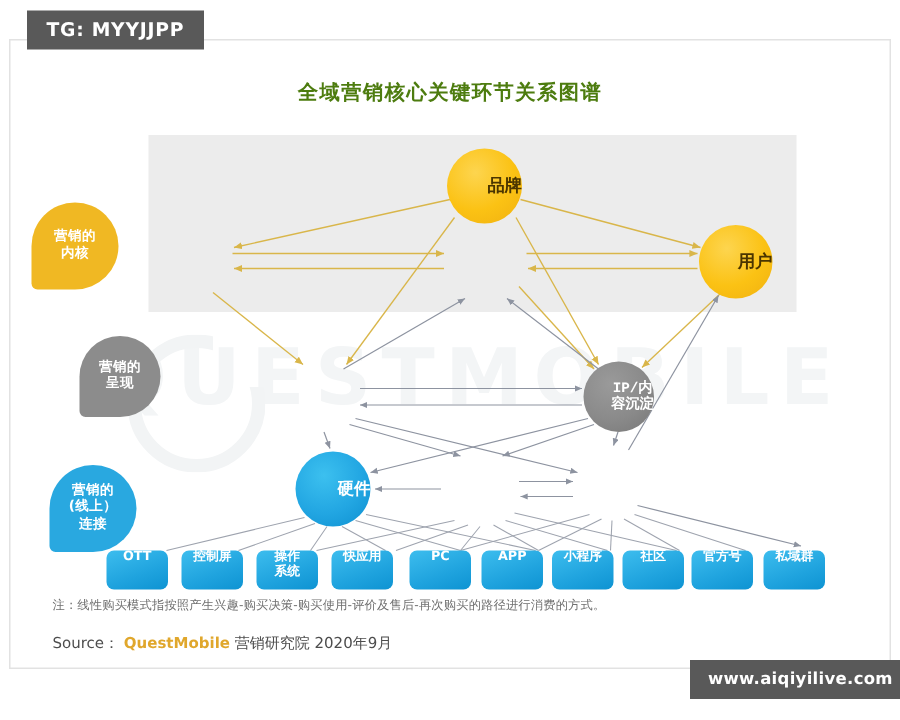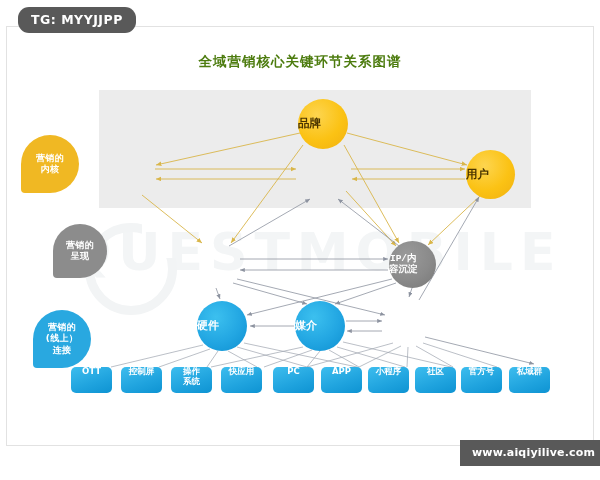--- a/index.html
+++ b/index.html
@@ -14,21 +14,20 @@
 
   
   .tg-banner {
     position: absolute; left: 18px; top: 7px;
     padding: 5px 13px 6px 13px;
     background: #595959;
     color: #ffffff;
     font-size: 12.5px; font-weight: bold;
     letter-spacing: 0.5px;
     z-index: 40;
-    border-radius: 11px;
   }
 
   
   .slide {
     position: absolute; left: 6px; top: 26px;
     width: 588px; height: 420px;
     background: #fff;
     border: 1px solid #e2e2e2;
     overflow: hidden;
   }
@@ -79,21 +78,21 @@
     letter-spacing: 0.3px;
   }
   .cat-core  { left: 14px; top: 108px; background: #f0b823; }
   .cat-show  { left: 46px; top: 197px; width: 54px; height: 54px; background: #8c8c8c; }
   .cat-conn  { left: 26px; top: 283px; background: #29a8e0; }
 
   
   .node {
     position: absolute;
     border-radius: 50%;
-    display: flex; align-items: center; justify-content: flex-start;
+    display: flex; align-items: center; justify-content: flex-end;
     text-align: center;
     font-weight: bold; line-height: 1.15;
     color: #2b2b2b;
   }
   .node.yellow { background: radial-gradient(circle at 38% 32%, #fdd54f 0%, #fbc214 55%, #f0b010 100%); color: #4a3500; }
   .node.gray   { background: radial-gradient(circle at 38% 32%, #9a9a9a 0%, #8a8a8a 55%, #777 100%); color: #ffffff; }
   .node.blue   { background: radial-gradient(circle at 38% 32%, #3cc0ef 0%, #22a6e2 55%, #0d8fd0 100%); color: #ffffff; }
 
   .n-brand { left: 291px; top: 72px; width: 50px; height: 50px; font-size: 11.5px; }
   .n-sell  { left: 101px; top: 123px; width: 47px; height: 47px; font-size: 11.5px; }
@@ -259,23 +258,20 @@
     </div>
 
     <div class="node gray n-ip">
       <span style="white-space:pre-line">IP/内
 容沉淀</span>
     </div>
 
     <div class="node blue n-hw">
       <span style="white-space:pre-line">硬件</span>
     </div>
-    <div class="node blue n-media">
-      <span style="white-space:pre-line">媒介</span>
-    </div>
 
     <div class="chips">
       <div class="chip" style="left:64px">
           <span style="white-space:pre-line">OTT</span>
         </div>
       <div class="chip" style="left:114px">
           <span style="white-space:pre-line">控制屏</span>
         </div>
       <div class="chip" style="left:164px">
           <span style="white-space:pre-line">操作
@@ -297,18 +293,24 @@
           <span style="white-space:pre-line">社区</span>
         </div>
       <div class="chip" style="left:454px">
           <span style="white-space:pre-line">官方号</span>
         </div>
       <div class="chip" style="left:502px">
           <span style="white-space:pre-line">私域群</span>
         </div>
     </div>
 
+    <div class="footnote">注：线性购买模式指按照产生兴趣-购买决策-购买使用-评价及售后-再次购买的路径进行消费的方式。</div>
+    <div class="source">
+      <span>Source：</span>
+      <span class="qm">QuestMobile</span>
+      <span>营销研究院 2020年9月</span>
+    </div>
 
   </div>
 
   <div class="url-badge">www.aiqiyilive.com</div>
 
 </div>
 
 </body></html>

